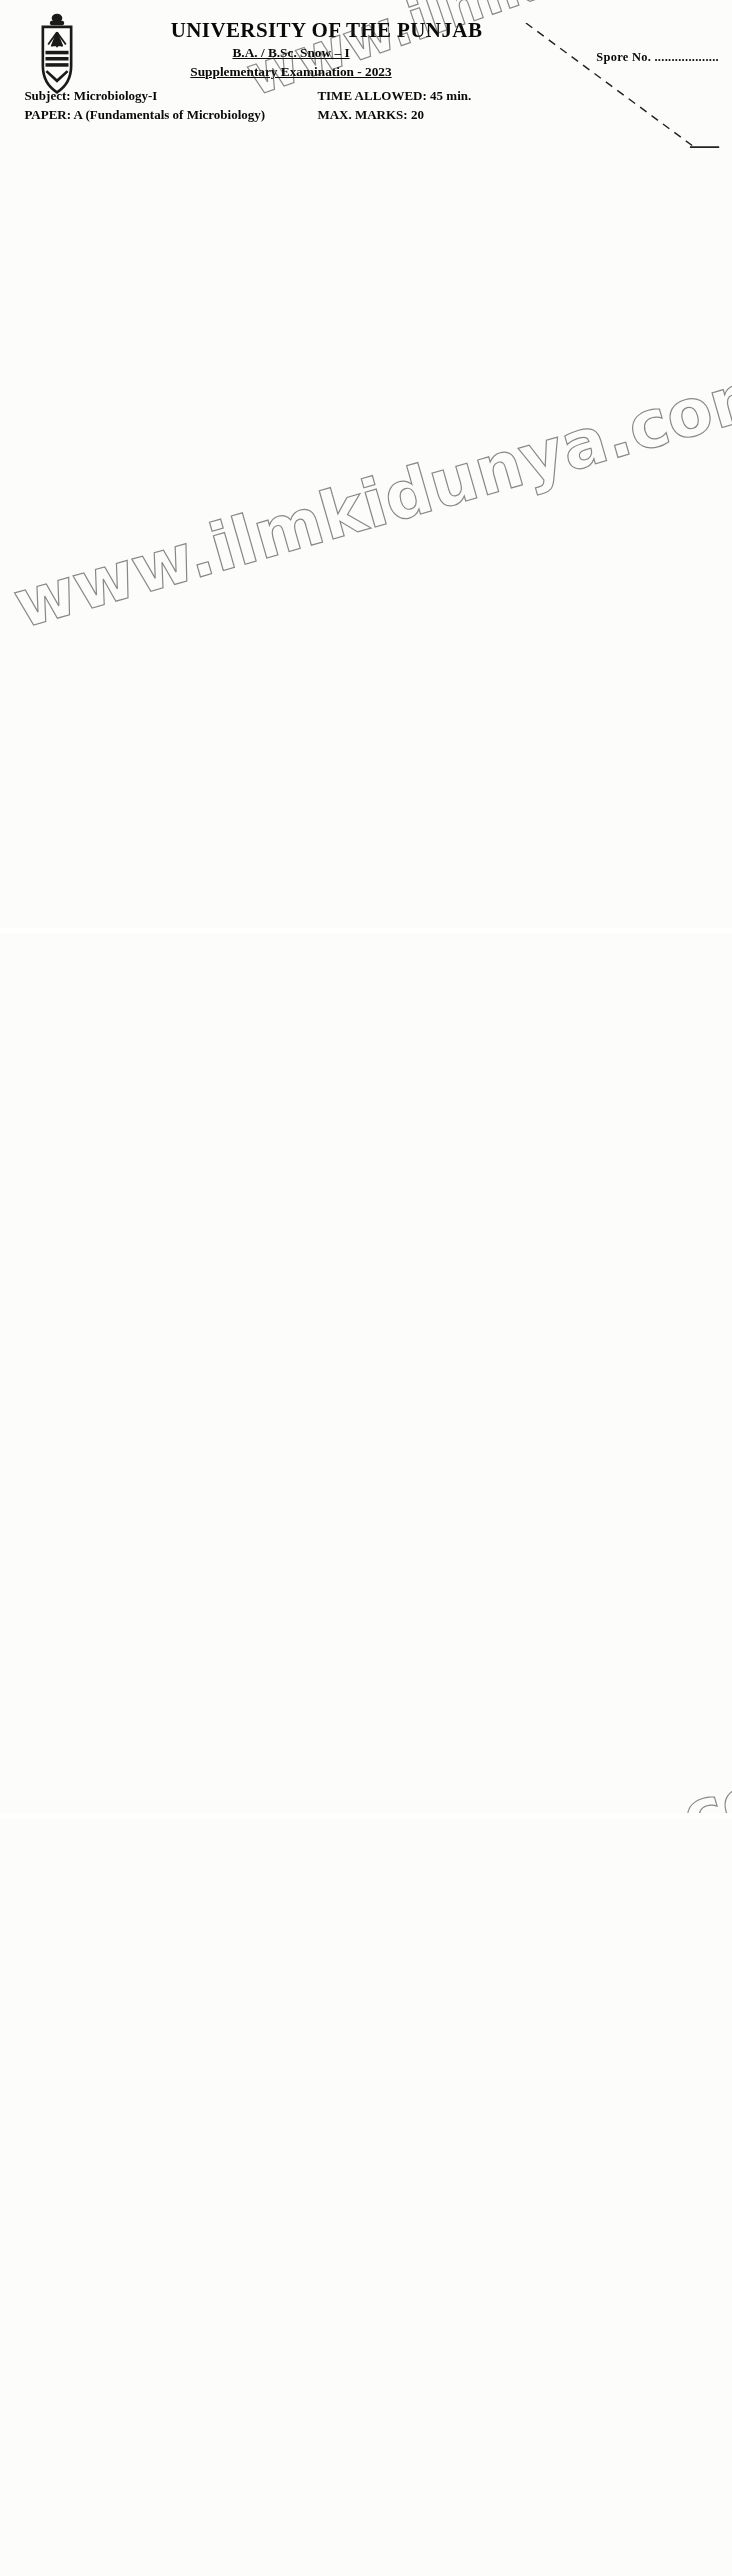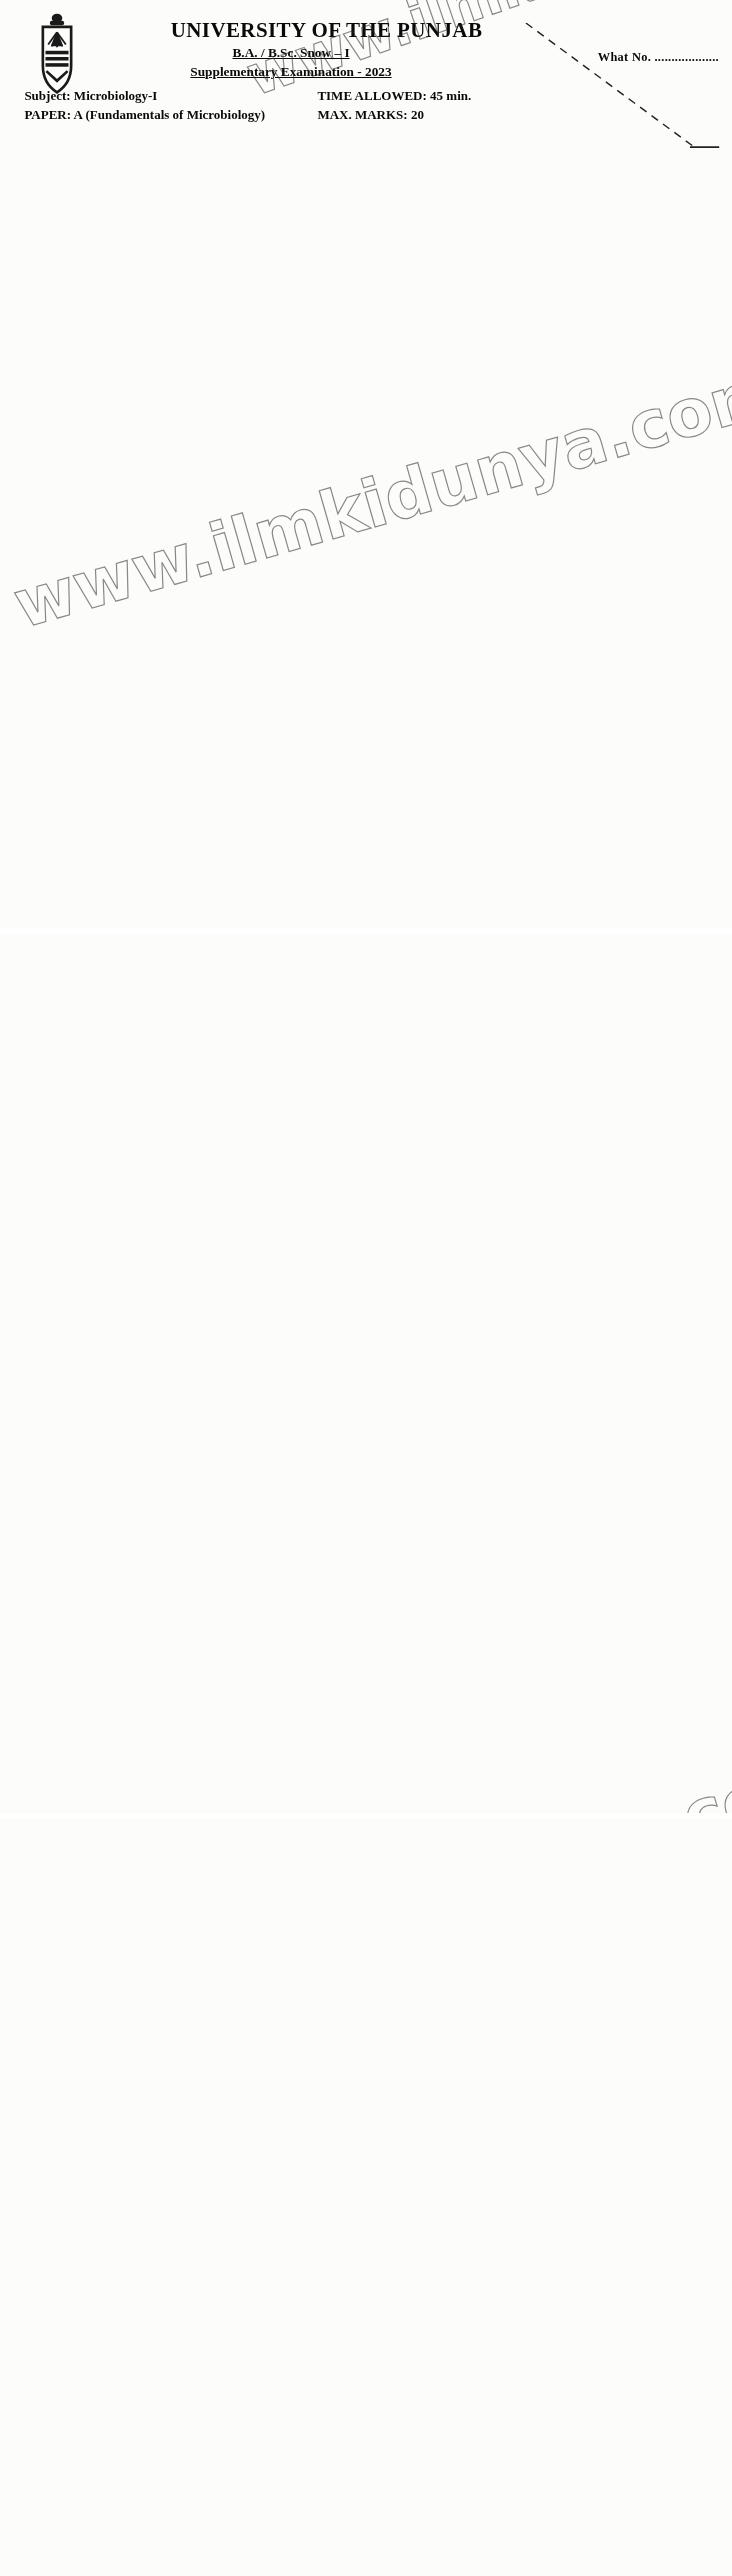--- a/index.html
+++ b/index.html
@@ -197,21 +197,21 @@
           <line x1="26" y1="24" x2="32" y2="40"></line>
         <line x1="26" y1="24" x2="36" y2="38"></line>
       </g>
       <rect x="13" y="45" width="26" height="4" fill="#1a1a1a"></rect>
       <rect x="13" y="52" width="26" height="4" fill="#1a1a1a"></rect>
       <rect x="13" y="59" width="26" height="4" fill="#1a1a1a"></rect>
       <path d="M14 68 l12 11 l12 -11" fill="none" stroke="#1a1a1a" stroke-width="3"></path>
     </svg>
 
     <div class="uni-title">UNIVERSITY OF THE PUNJAB</div>
-    <div class="rollno">What No. ...................</div>
+    <div class="rollno">Spore No. ...................</div>
 
     <svg class="diag-line" viewBox="0 0 230 150">
       <line x1="10" y1="0" x2="200" y2="140" stroke="#222" stroke-width="1.6" stroke-dasharray="9 7"></line>
       <line x1="195" y1="140" x2="228" y2="140" stroke="#222" stroke-width="2"></line>
     </svg>
 
     <div class="exam-line">
       <span>B.A. / B.Sc. Snow – I</span>
     </div>
     <div class="exam-line">

